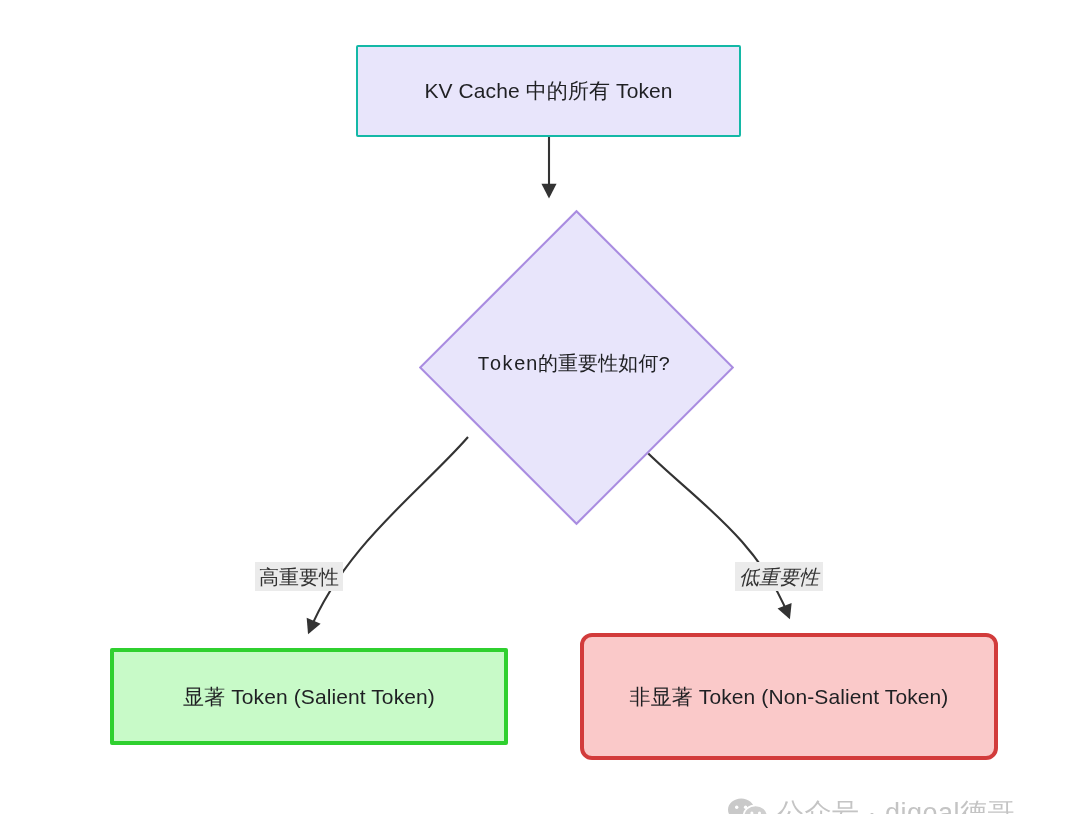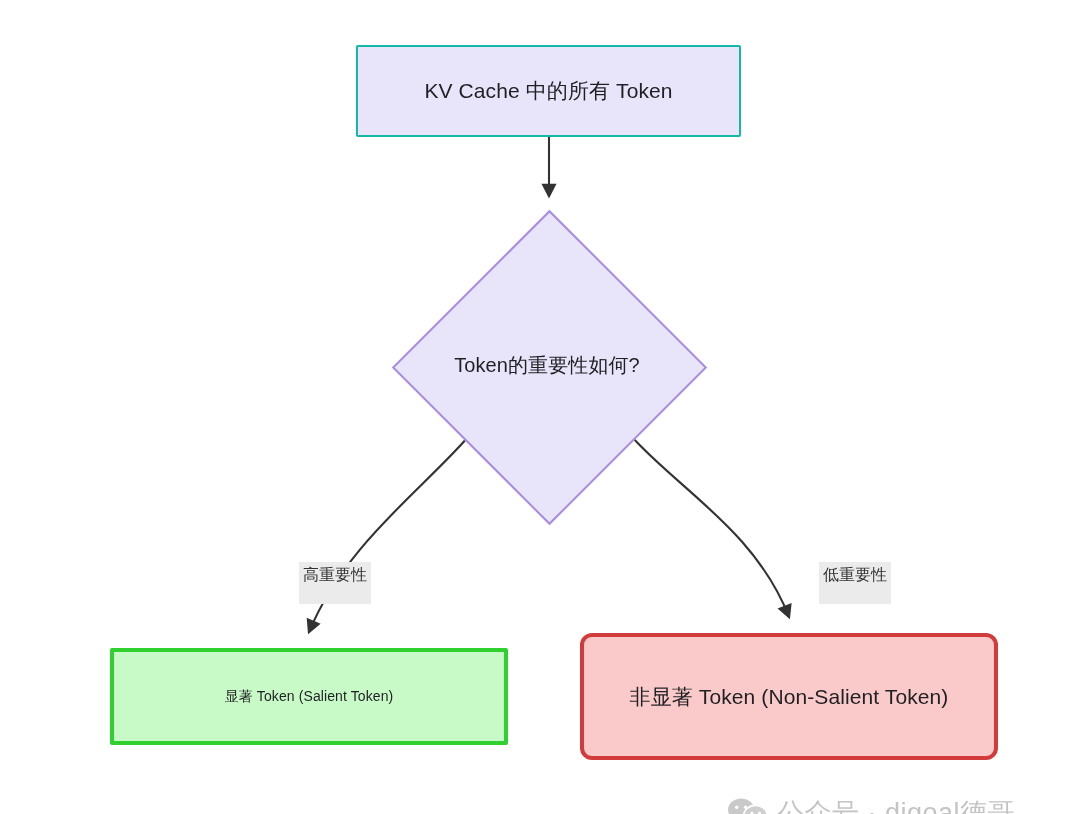--- a/index.html
+++ b/index.html
@@ -59,26 +59,27 @@
     background: #e8e5fb;
     border: 2px solid #14b8a6;
     border-radius: 2px;
   }
   #node-start .node-label {
     font-size: 21px;
   }
 
   
   #node-decision {
-    left: 392px;
+    left: 419px;
     top: 210px;
     width: 310px;
     height: 310px;
     background: transparent;
     border: none;
+    font-family: Liberation Mono, monospace;
   }
   #node-decision .diamond-shape {
     position: absolute;
     left: 50%;
     top: 50%;
     width: 219px;
     height: 219px;
     margin-left: -109.5px;
     margin-top: -109.5px;
     background: #e8e5fb;
@@ -95,21 +96,21 @@
   #node-salient {
     left: 110px;
     top: 648px;
     width: 398px;
     height: 97px;
     background: #c8fac8;
     border: 4px solid #2fd02f;
     border-radius: 2px;
   }
   #node-salient .node-label {
-    font-size: 14px;
+    font-size: 21px;
   }
 
   
   #node-non-salient {
     left: 580px;
     top: 633px;
     width: 418px;
     height: 127px;
     background: #fac9c9;
     border: 4px solid #d23b3b;
@@ -118,33 +119,33 @@
   #node-non-salient .node-label {
     font-size: 21px;
     padding: 0 40px;
   }
 
   
   .edge-label {
     position: absolute;
     background: #ebebeb;
     color: #333333;
-    font-size: 16px;
+    font-size: 20px;
     line-height: 1.2;
-    padding: 3px 4px 20px 4px;
+    padding: 3px 4px 2px 4px;
     white-space: nowrap;
-    margin-left: 44px;
   }
   #edge-label-high {
     left: 255px;
     top: 562px;
   }
   #edge-label-low {
-    left: 775px;
+    left: 735px;
     top: 562px;
+    font-style: italic;
   }
 
   
   #watermark {
     position: absolute;
     left: 728px;
     top: 792px;
     height: 42px;
     display: flex;
     align-items: center;

